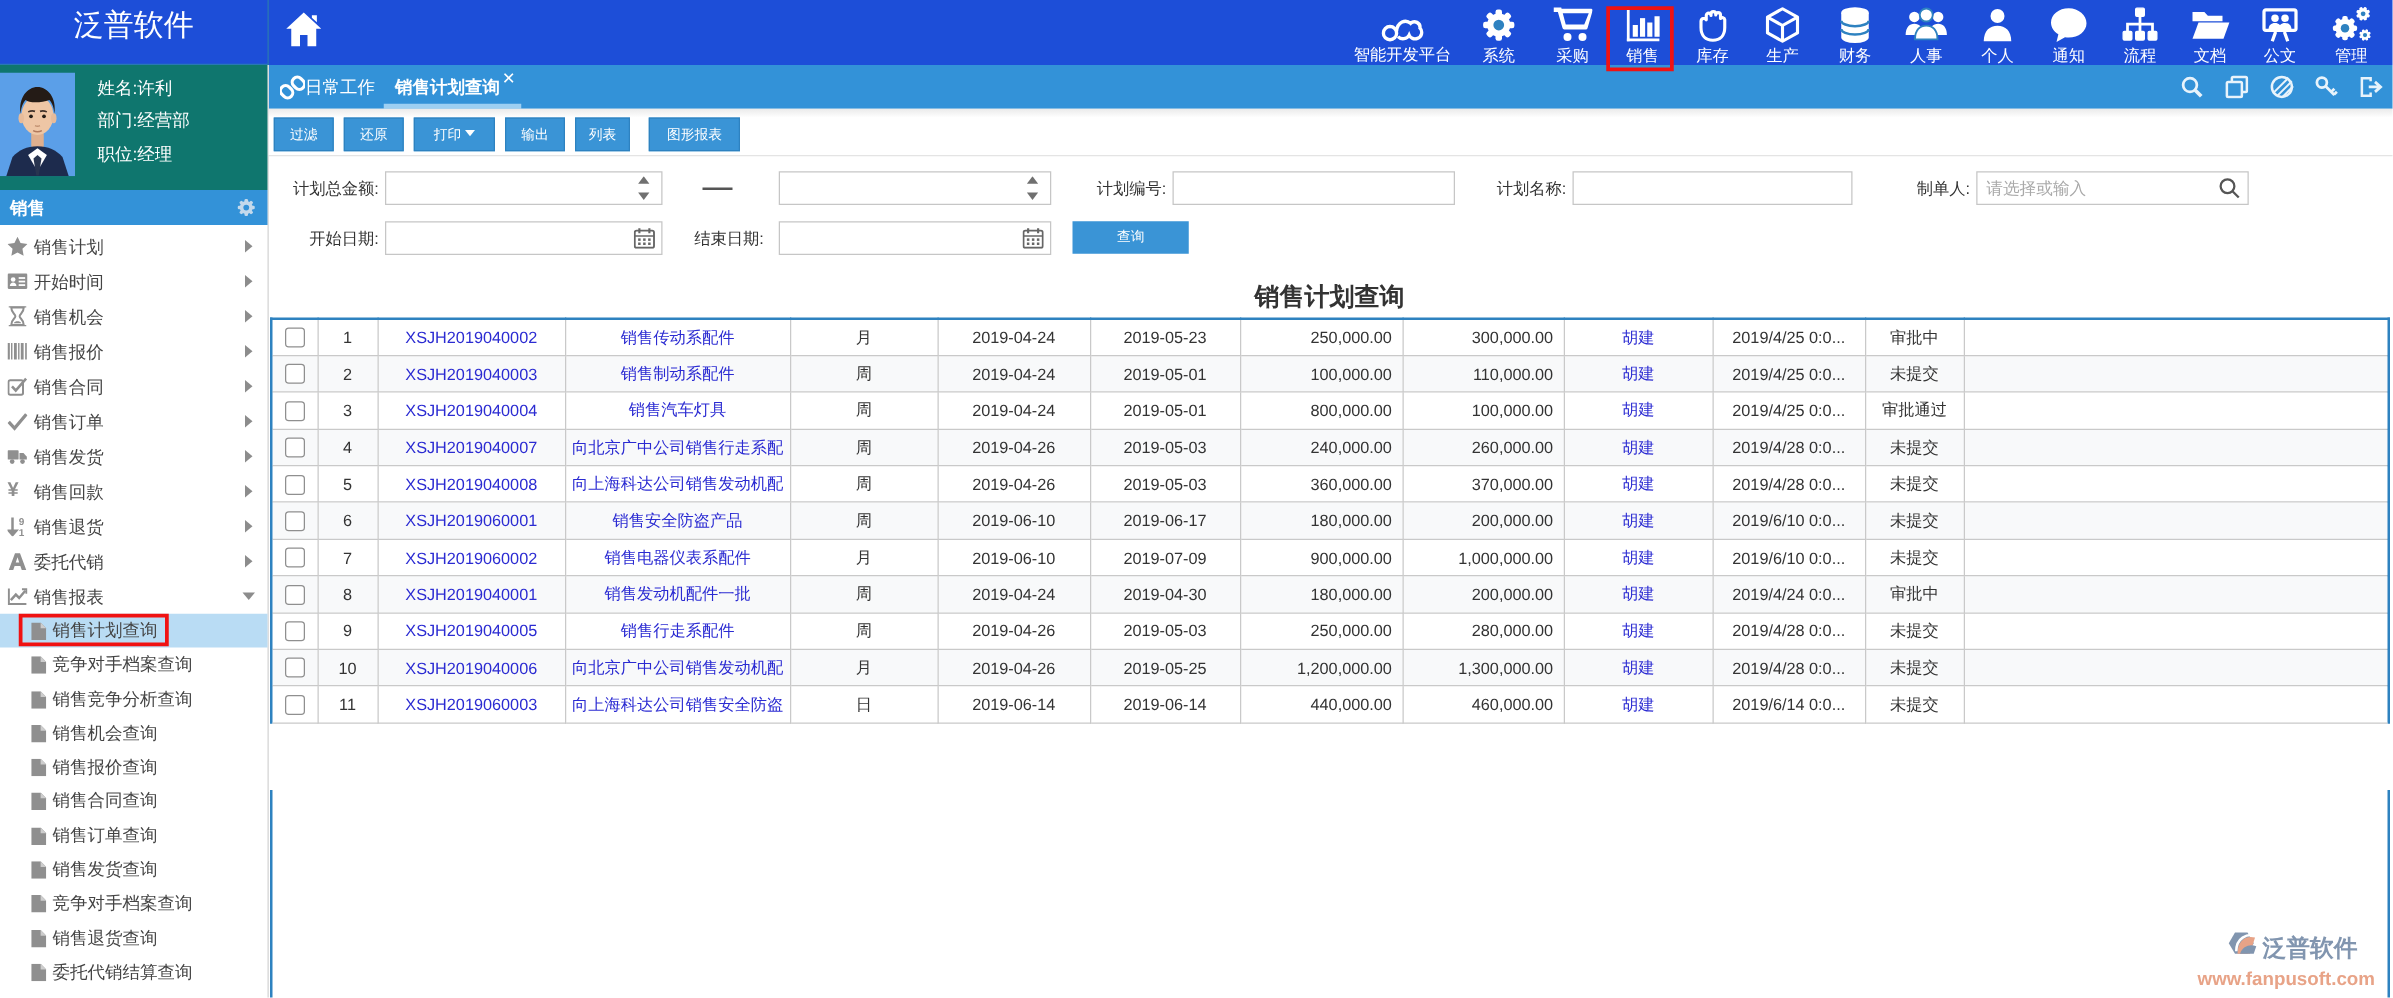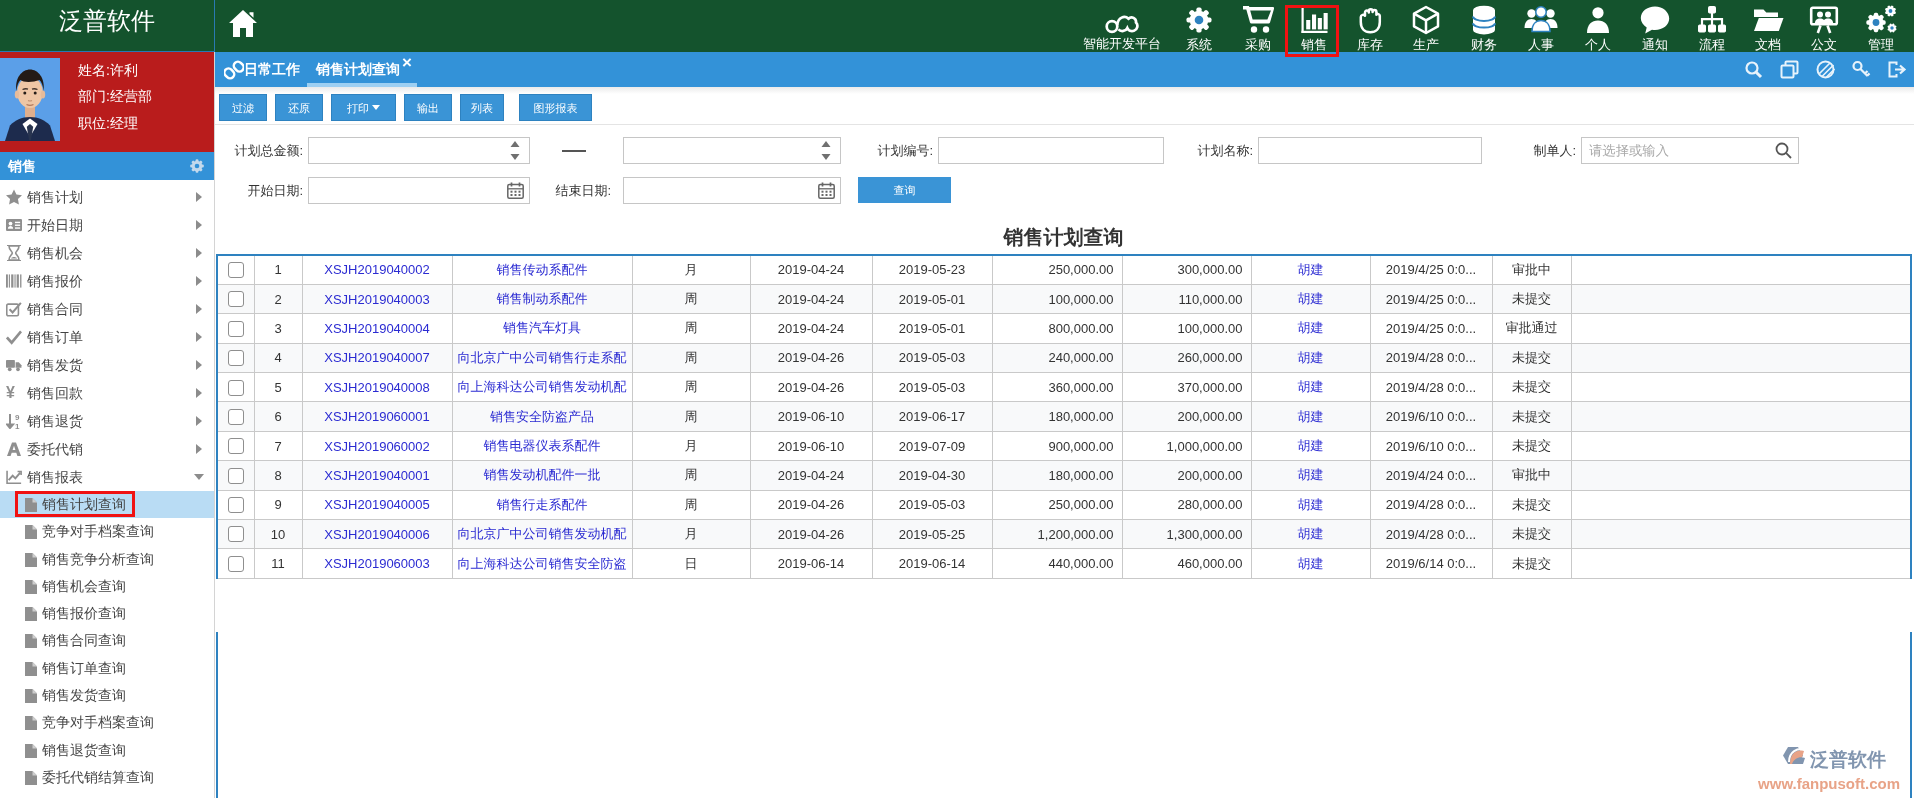--- a/index.html
+++ b/index.html
@@ -1,36 +1,36 @@
 <!DOCTYPE html>
 <html><head>
 <meta charset="utf-8">
 <style>
 * { margin:0; padding:0; box-sizing:border-box; }
 html,body { width:1914px; height:798px; overflow:hidden; background:#fff;
   font-family:"Liberation Sans", sans-serif; }
 
-#hdr { position:absolute; left:0; top:0; width:1914px; height:52px; background:#14532d; }
+#hdr { position:absolute; left:0; top:0; width:1914px; height:52px; background:#1d4ed8; }
 #logo { position:absolute; left:0; top:0; width:215px; height:52px; line-height:41px;
   text-align:center; color:#fff; font-size:24px; border-bottom:1px solid #2878b4; border-right:1px solid #2a79b2;}
 #homeic { position:absolute; left:228px; top:9px; }
 .tbi { position:absolute; top:5px; text-align:center; color:#fff; font-size:13px; }
 .tbi svg { display:block; margin:0 auto; }
 .tbi .lb { display:block; margin-top:1px; }
 #redbox1 { position:absolute; left:1285px; top:5px; width:54px; height:52px;
   border:3px solid #f01212; z-index:5; }
 
 #tabbar { position:absolute; left:215px; top:52px; width:1699px; height:35px; background:#3392d8; }
-.tabtx { position:absolute; top:0; height:35px; line-height:35px; color:#fff; font-size:14px;font-weight:bold; }
+.tabtx { position:absolute; top:0; height:35px; line-height:35px; color:#fff; font-size:14px; }
 #tabul { position:absolute; left:92px; bottom:0; width:110px; height:4px; background:#9dcff2; }
 .tbric { position:absolute; top:8px; }
 
 #side { position:absolute; left:0; top:52px; width:215px; height:746px; background:#fff;
   border-right:1px solid #d4d4d4; }
-#uinfo { position:absolute; left:0; top:0; width:214px; height:100px; background:#b91c1c; }
+#uinfo { position:absolute; left:0; top:0; width:214px; height:100px; background:#0f766e; }
 #photo { position:absolute; left:0; top:6px; width:60px; height:83px; }
 .uline { position:absolute; left:78px; color:#fff; font-size:14px; }
 #secbar { position:absolute; left:0; top:100px; width:214px; height:28px; background:#3392d8;
   color:#fff; font-size:14px; font-weight:bold; line-height:28px; padding-left:8px; }
 #menu { position:absolute; left:0; top:131px; width:214px; }
 .mi { position:relative; height:28px; line-height:28px; font-size:14px; color:#444; }
 .mi .ic { position:absolute; left:6px; top:6px; width:16px; height:16px; }
 .mi .tx { position:absolute; left:27px; top:0; }
 .mi .ar { position:absolute; right:12px; top:8.5px; width:0; height:0;
   border-left:6px solid #8c8c8c; border-top:5px solid transparent; border-bottom:5px solid transparent; }
@@ -290,21 +290,21 @@
       </div>
 <div class="mi">
         <svg class="ic" width="17" height="16" viewBox="0 0 17 16">
           <rect x="0" y="1.5" width="17" height="13" rx="1.2" fill="#8f8f8f"></rect>
           <circle cx="4.8" cy="6.5" r="2" fill="#fff"></circle>
           <path d="M2 12 c0-2 1.3-3 2.8-3 s2.8 1 2.8 3z" fill="#fff"></path>
           <rect x="9.5" y="4.5" width="5.5" height="1.5" fill="#fff"></rect>
           <rect x="9.5" y="7.5" width="5.5" height="1.5" fill="#fff"></rect>
           <rect x="9.5" y="10.5" width="5.5" height="1.5" fill="#fff"></rect>
         </svg>
-        <span class="tx">开始日期</span>
+        <span class="tx">开始时间</span>
         <span class="ar"></span>
       </div>
 <div class="mi">
         <svg class="ic" width="15" height="16" viewBox="0 0 15 16">
           <path d="M0.5 0 h14 M0.5 16 h14" stroke="#8f8f8f" stroke-width="2"></path>
           <path d="M2.5 1 h10 c0 4.5-3.3 5-3.3 7 s3.3 2.5 3.3 7 h-10 c0-4.5 3.3-5 3.3-7 s-3.3-2.5-3.3-7z" fill="none" stroke="#8f8f8f" stroke-width="1.6"></path>
           <path d="M4.5 13.5 c1-2 5-2 6 0 z" fill="#8f8f8f"></path>
         </svg>
         <span class="tx">销售机会</span>
         <span class="ar"></span>

